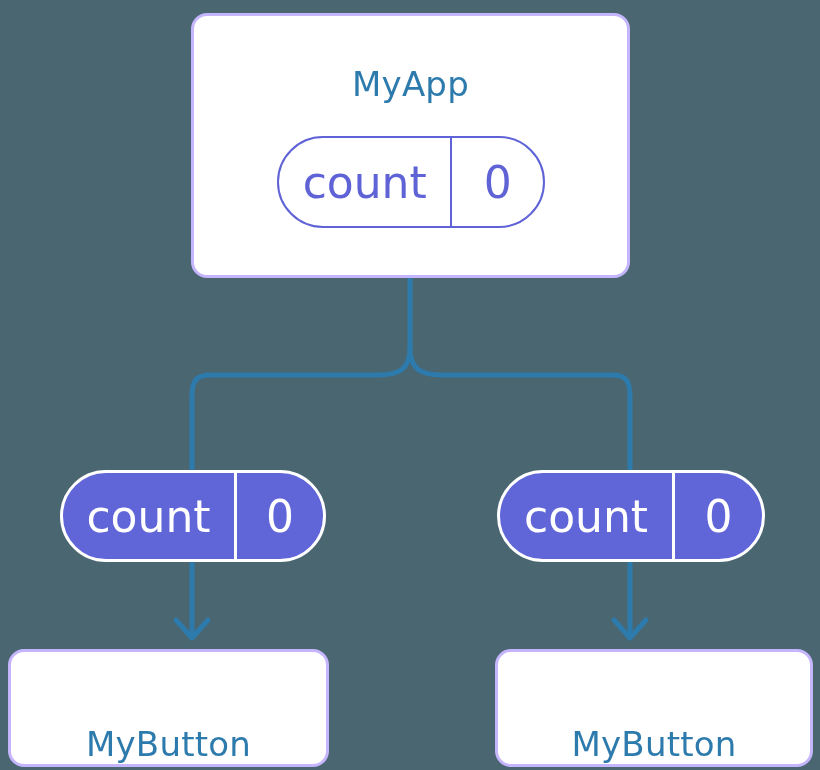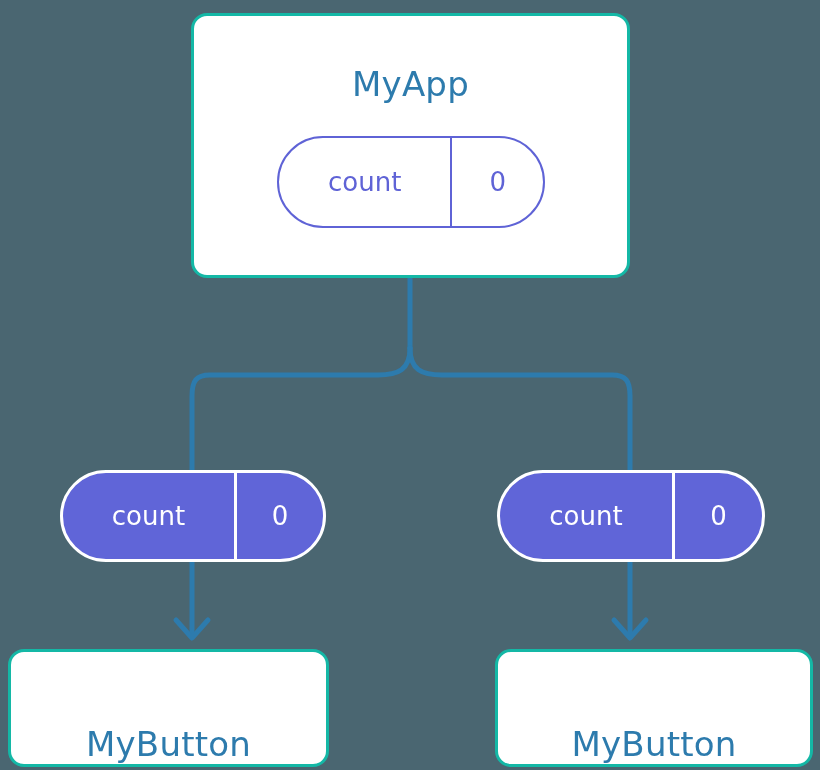--- a/index.html
+++ b/index.html
@@ -24,21 +24,21 @@
     top: 0;
     width: 820px;
     height: 770px;
   }
 
   
   .node-box {
     position: absolute;
     box-sizing: border-box;
     background: #ffffff;
-    border: 3px solid #14b8a6;
+    border: 3px solid #c4b5fd;
     border-radius: 16px;
     display: flex;
     flex-direction: column;
     align-items: center;
   }
   .node-title {
     color: #2d7bad;
     font-size: 34px;
     letter-spacing: .2px;
     white-space: nowrap;
@@ -76,21 +76,21 @@
     box-sizing: border-box;
     display: flex;
     align-items: stretch;
     border-radius: 999px;
     overflow: hidden;
   }
   .pill-key, .pill-val {
     display: flex;
     align-items: center;
     justify-content: center;
-    font-size: 26px;
+    font-size: 44px;
     white-space: nowrap;
     box-sizing: border-box;
     text-align: right;
   }
 
   
   .pill.outline {
     border: 2px solid #5f63d6;
     background: transparent;
   }

